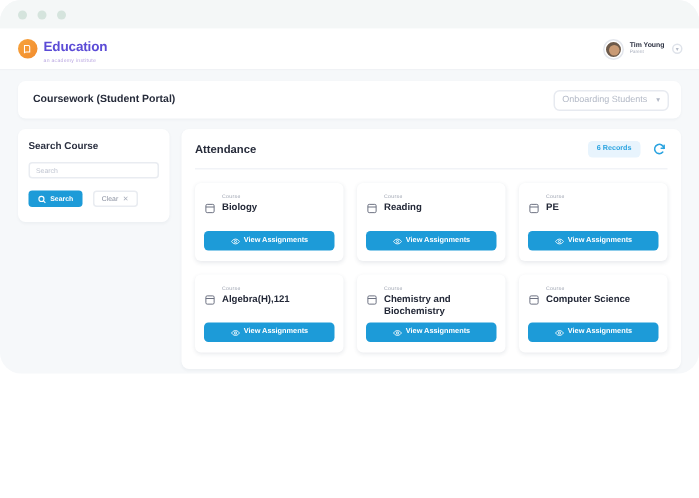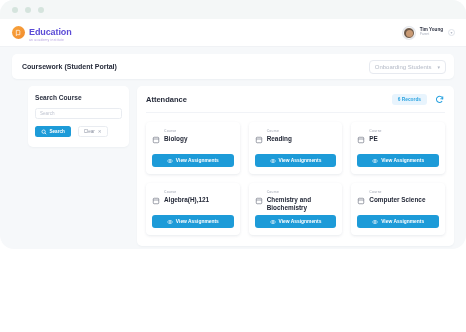--- a/index.html
+++ b/index.html
@@ -106,21 +106,21 @@
     padding: 0 5px;
     font-size: 6px; color: #b3b9c6;
     gap: 6px;
   }
   .caret-down { font-size: 5px; color: #b3b9c6; }
 
   
   .content {
     display: flex;
     gap: 8px;
-    padding: 7px 12px 0 28px;
+    padding: 7px 12px 0 12px;
   }
 
   
   .sidebar {
     width: 101px;
     background: #ffffff;
     border-radius: 5px;
     padding: 8px 7px 10px 7px;
     box-shadow: 0 1px 2px rgba(25,40,70,0.04);
     align-self: flex-start;

